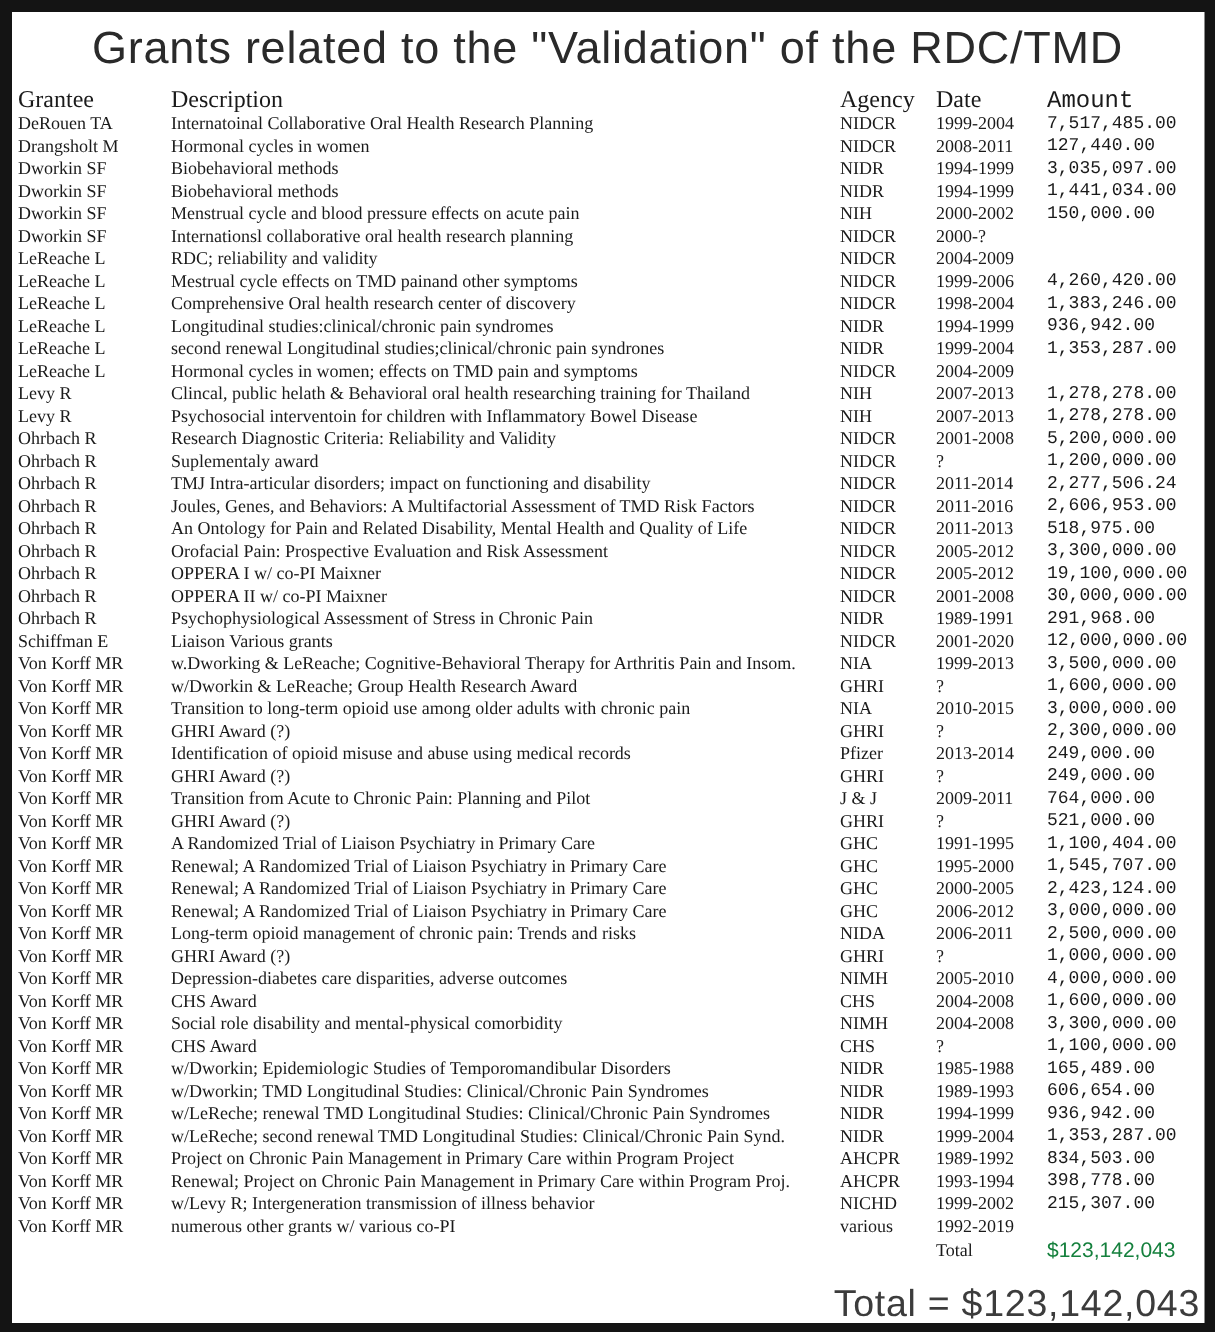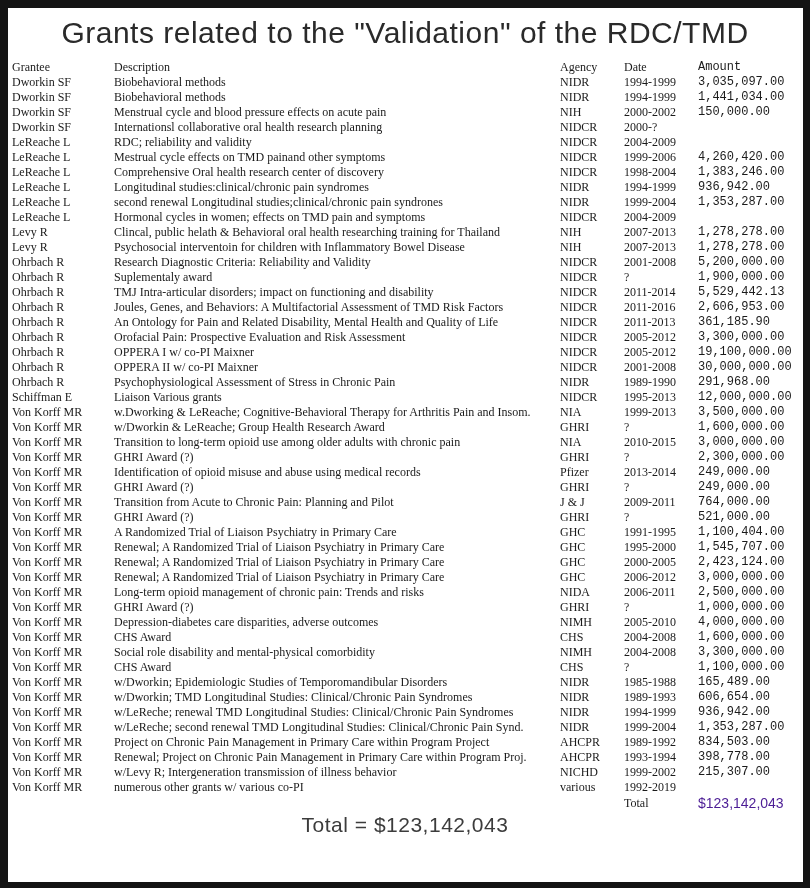--- a/index.html
+++ b/index.html
@@ -28,36 +28,36 @@
   table.grants col.w-grantee{width:102px;}
   table.grants col.w-description{width:auto;}
   table.grants col.w-agency{width:64px;}
   table.grants col.w-date{width:74px;}
   table.grants col.w-amount{width:104px;}
   table.grants th,table.grants td{
     font-weight:400;padding:0 2px;height:15px;line-height:15px;
     overflow:hidden;white-space:nowrap;vertical-align:middle;
     text-align:left;
   }
-  table.grants thead th{height:16px;line-height:16px;font-size:12px;}
+  table.grants thead th{height:16px;line-height:16px;font-size:16px;}
   .c-agency,th.c-agency{text-align:center;}
   .c-date,th.c-date{text-align:center;}
   .c-amount{text-align:right;padding-right:5px;font-family:Liberation Mono, monospace;}
   th.c-amount{text-align:center;}
   tr.total-row td{height:17px;line-height:17px;}
   .total-label-cell{text-align:center;}
   .total-amount-cell{
     text-align:right;padding-right:3px;
     font-family:"Liberation Sans","DejaVu Sans",sans-serif;
-    font-weight:700;font-size:14px;color:#4c1d95;
+    font-weight:700;font-size:14px;color:#15803d;
   }
   .footer-total{
     font-family:"Liberation Sans","DejaVu Sans",sans-serif;
-    font-size:21px;font-weight:400;color:#3c3c3c;
-    text-align:center;margin-top:1px;letter-spacing:0.5px;
+    font-size:25px;font-weight:400;color:#3c3c3c;
+    text-align:right;margin-top:13px;letter-spacing:0.5px;
   }
 </style>
 </head>
 <body>
 
 <div class="page">
   <div class="sheet">
 
     <div class="title">Grants related to the "Validation" of the RDC/TMD</div>
 
@@ -73,20 +73,34 @@
         <tr>
           <th class="c-grantee">Grantee</th>
           <th class="c-description">Description</th>
           <th class="c-agency">Agency</th>
           <th class="c-date">Date</th>
           <th class="c-amount">Amount</th>
         </tr>
       </thead>
       <tbody>
           <tr>
+            <td class="c-grantee">DeRouen TA</td>
+            <td class="c-description">Internatoinal Collaborative Oral Health Research Planning</td>
+            <td class="c-agency">NIDCR</td>
+            <td class="c-date">1999-2004</td>
+            <td class="c-amount">7,517,485.00</td>
+          </tr>
+          <tr>
+            <td class="c-grantee">Drangsholt M</td>
+            <td class="c-description">Hormonal cycles in women</td>
+            <td class="c-agency">NIDCR</td>
+            <td class="c-date">2008-2011</td>
+            <td class="c-amount">127,440.00</td>
+          </tr>
+          <tr>
             <td class="c-grantee">Dworkin SF</td>
             <td class="c-description">Biobehavioral methods</td>
             <td class="c-agency">NIDR</td>
             <td class="c-date">1994-1999</td>
             <td class="c-amount">3,035,097.00</td>
           </tr>
           <tr>
             <td class="c-grantee">Dworkin SF</td>
             <td class="c-description">Biobehavioral methods</td>
             <td class="c-agency">NIDR</td>
@@ -168,42 +182,42 @@
             <td class="c-description">Research Diagnostic Criteria: Reliability and Validity</td>
             <td class="c-agency">NIDCR</td>
             <td class="c-date">2001-2008</td>
             <td class="c-amount">5,200,000.00</td>
           </tr>
           <tr>
             <td class="c-grantee">Ohrbach R</td>
             <td class="c-description">Suplementaly award</td>
             <td class="c-agency">NIDCR</td>
             <td class="c-date">?</td>
-            <td class="c-amount">1,900,000.00</td>
+            <td class="c-amount">1,200,000.00</td>
           </tr>
           <tr>
             <td class="c-grantee">Ohrbach R</td>
             <td class="c-description">TMJ Intra-articular disorders; impact on functioning and disability</td>
             <td class="c-agency">NIDCR</td>
             <td class="c-date">2011-2014</td>
-            <td class="c-amount">5,529,442.13</td>
+            <td class="c-amount">2,277,506.24</td>
           </tr>
           <tr>
             <td class="c-grantee">Ohrbach R</td>
             <td class="c-description">Joules, Genes, and Behaviors: A Multifactorial Assessment of TMD Risk Factors</td>
             <td class="c-agency">NIDCR</td>
             <td class="c-date">2011-2016</td>
             <td class="c-amount">2,606,953.00</td>
           </tr>
           <tr>
             <td class="c-grantee">Ohrbach R</td>
             <td class="c-description">An Ontology for Pain and Related Disability, Mental Health and Quality of Life</td>
             <td class="c-agency">NIDCR</td>
             <td class="c-date">2011-2013</td>
-            <td class="c-amount">361,185.90</td>
+            <td class="c-amount">518,975.00</td>
           </tr>
           <tr>
             <td class="c-grantee">Ohrbach R</td>
             <td class="c-description">Orofacial Pain: Prospective Evaluation and Risk Assessment</td>
             <td class="c-agency">NIDCR</td>
             <td class="c-date">2005-2012</td>
             <td class="c-amount">3,300,000.00</td>
           </tr>
           <tr>
             <td class="c-grantee">Ohrbach R</td>
@@ -216,28 +230,28 @@
             <td class="c-grantee">Ohrbach R</td>
             <td class="c-description">OPPERA II w/ co-PI Maixner</td>
             <td class="c-agency">NIDCR</td>
             <td class="c-date">2001-2008</td>
             <td class="c-amount">30,000,000.00</td>
           </tr>
           <tr>
             <td class="c-grantee">Ohrbach R</td>
             <td class="c-description">Psychophysiological Assessment of Stress in Chronic Pain</td>
             <td class="c-agency">NIDR</td>
-            <td class="c-date">1989-1990</td>
+            <td class="c-date">1989-1991</td>
             <td class="c-amount">291,968.00</td>
           </tr>
           <tr>
             <td class="c-grantee">Schiffman E</td>
             <td class="c-description">Liaison Various grants</td>
             <td class="c-agency">NIDCR</td>
-            <td class="c-date">1995-2013</td>
+            <td class="c-date">2001-2020</td>
             <td class="c-amount">12,000,000.00</td>
           </tr>
           <tr>
             <td class="c-grantee">Von Korff MR</td>
             <td class="c-description">w.Dworking &amp; LeReache; Cognitive-Behavioral Therapy for Arthritis Pain and Insom.</td>
             <td class="c-agency">NIA</td>
             <td class="c-date">1999-2013</td>
             <td class="c-amount">3,500,000.00</td>
           </tr>
           <tr>

